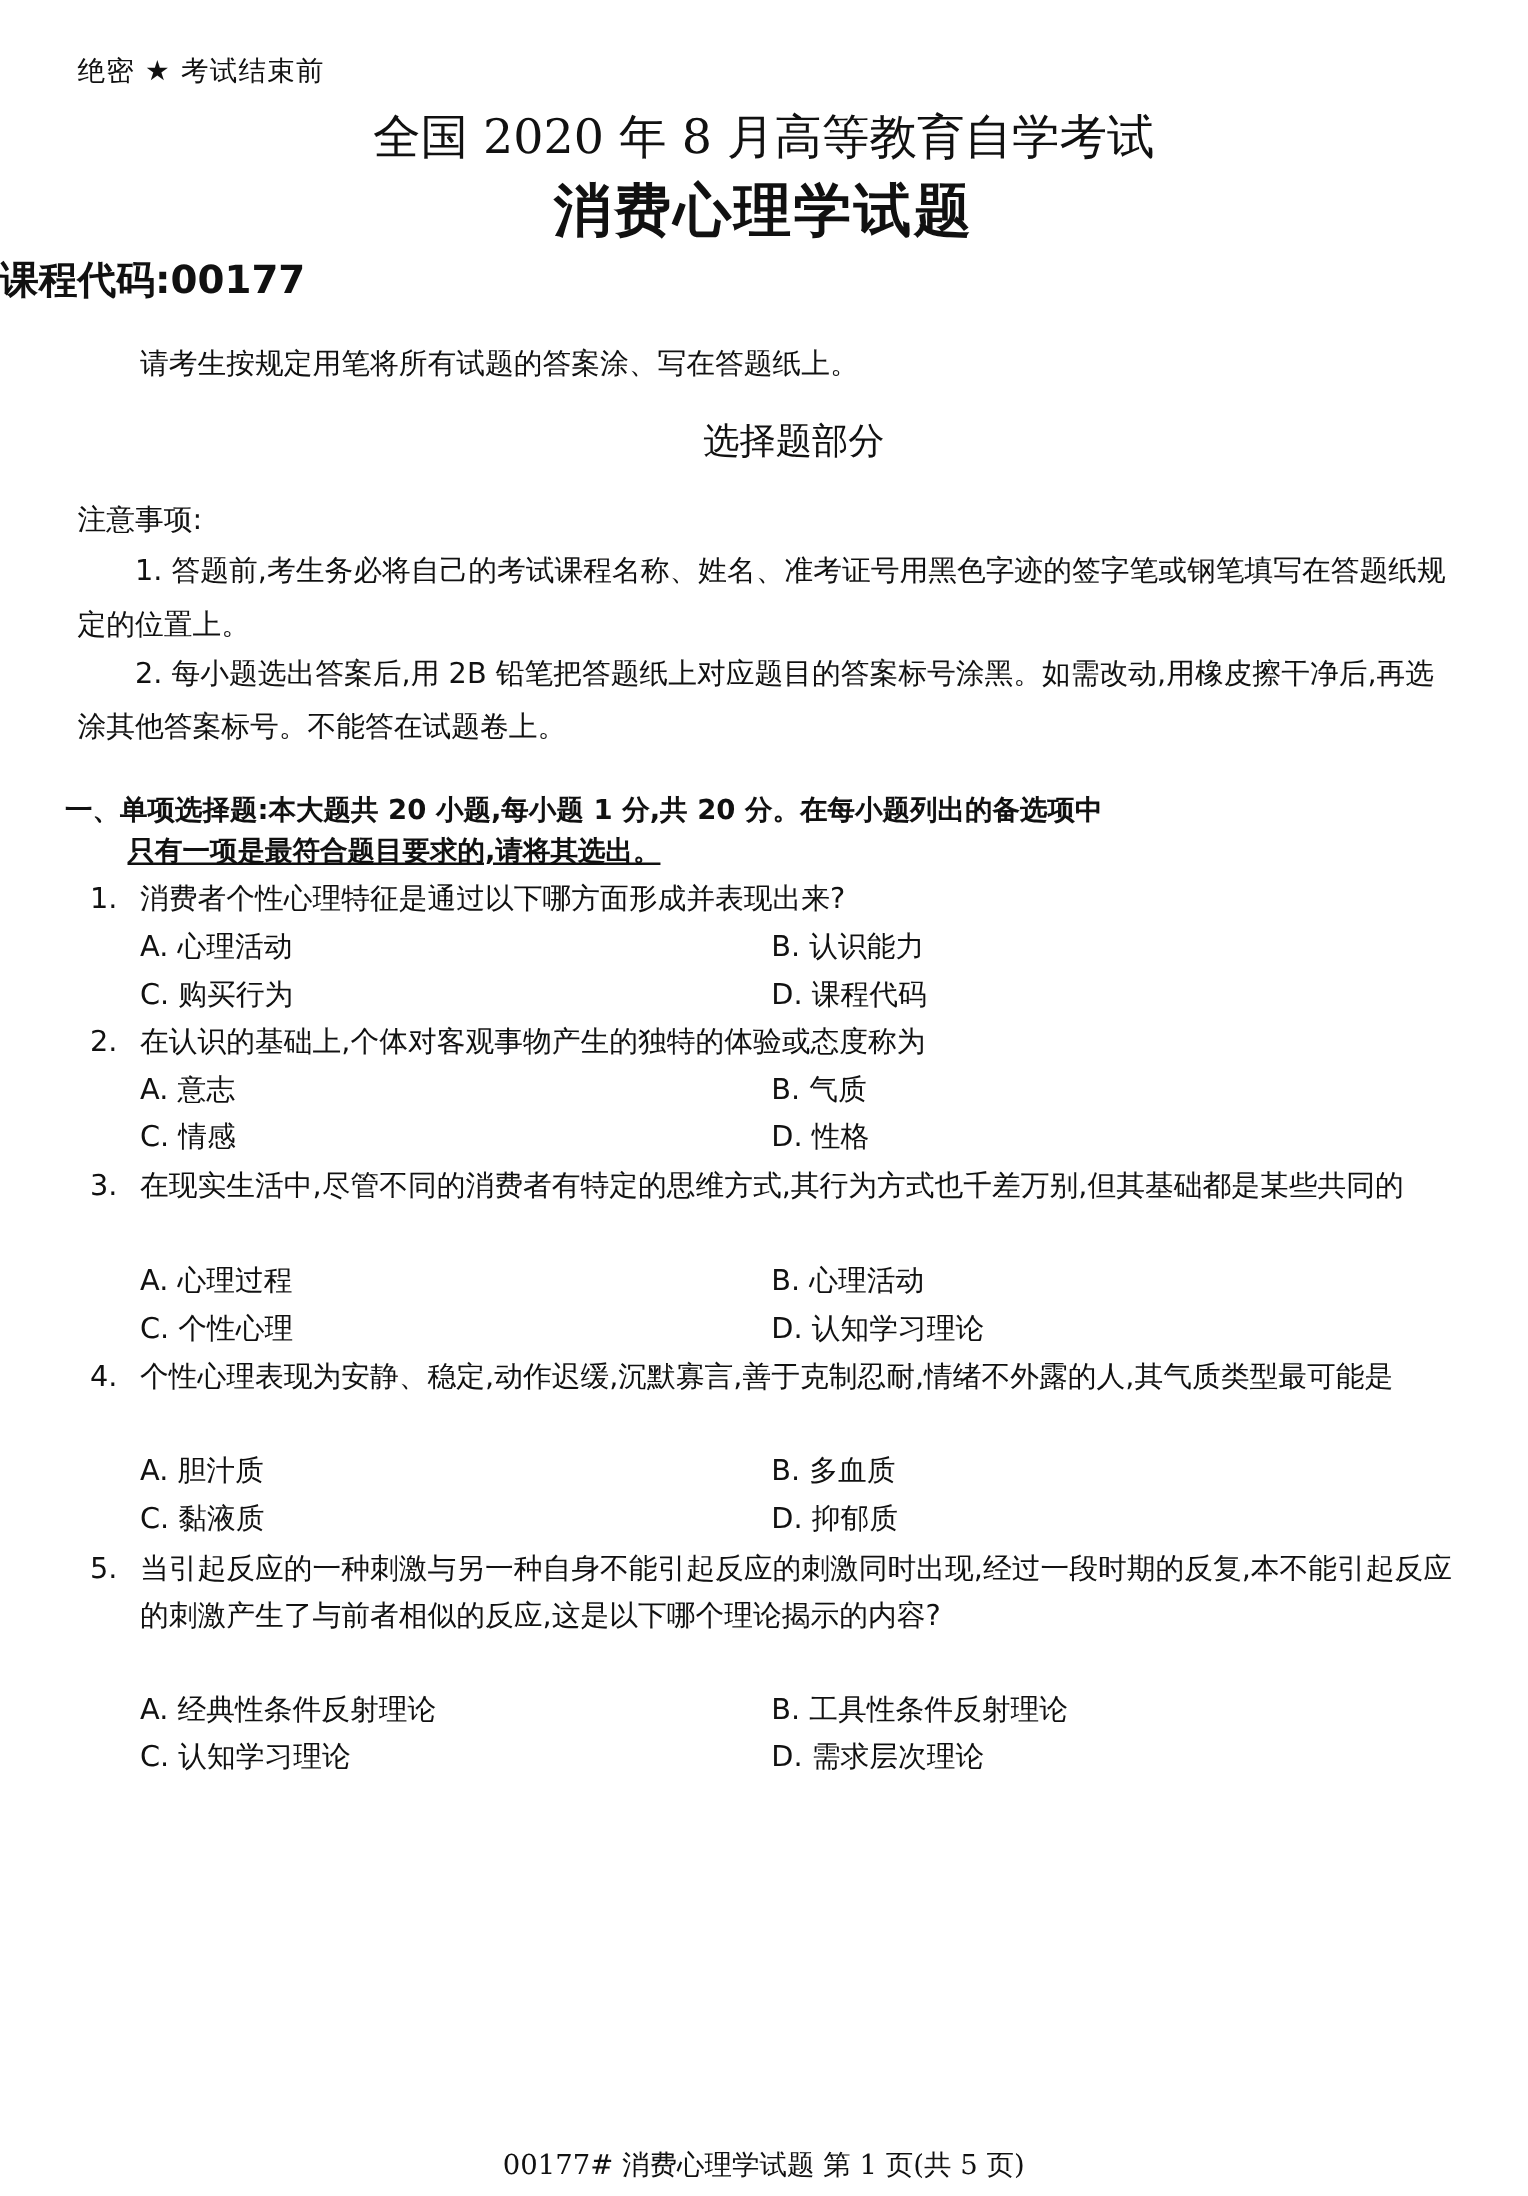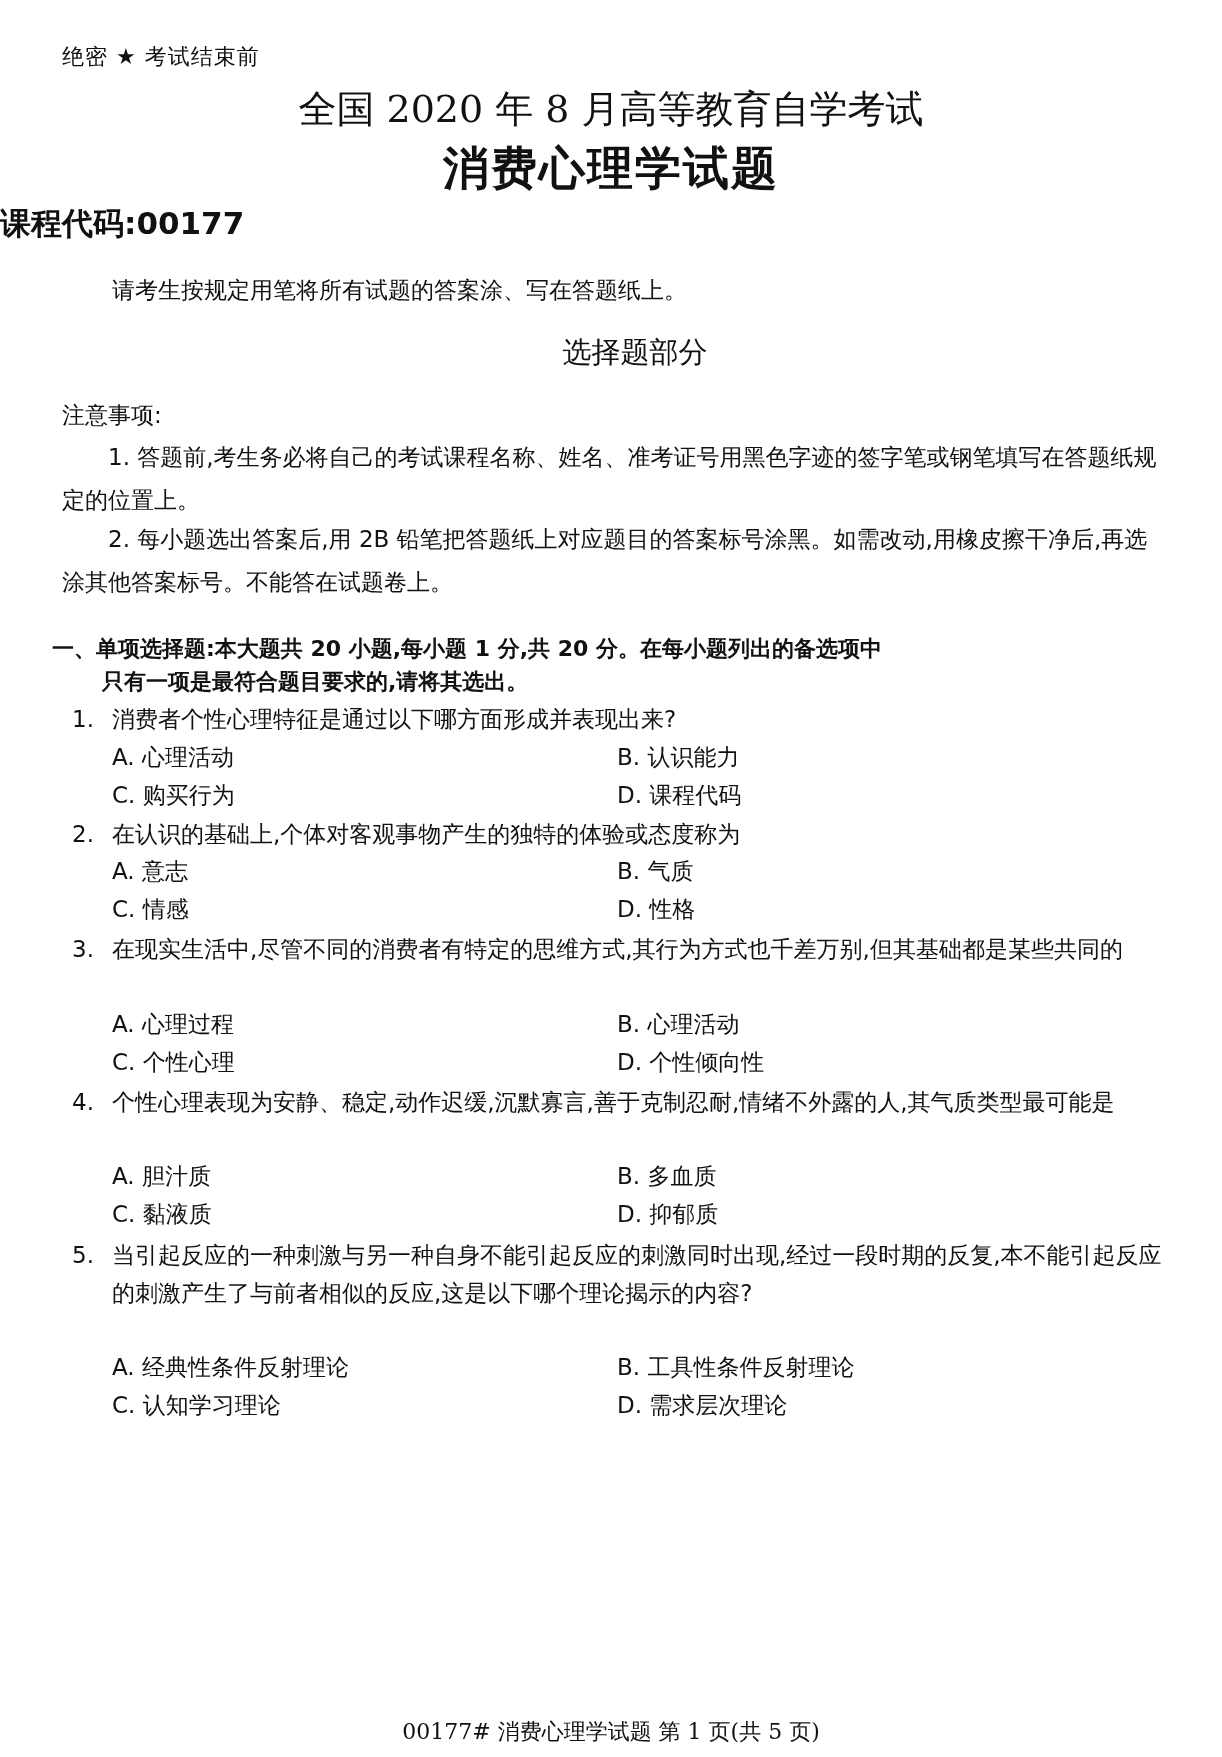--- a/index.html
+++ b/index.html
@@ -16,21 +16,21 @@
     font-size: 46px; font-weight: bold; letter-spacing: 2px; }
   .course-code { left: 0; width: 1222px; text-align: left; top: 203px;
     font-size: 31px; font-weight: bold; }
   .instruction { left: 112px; top: 275px; font-size: 23px; }
   .part-title { left: 0; width: 1222px; text-align: center; top: 333px; font-size: 29px; padding-left: 24px; }
   .notice-heading { left: 62px; top: 400px; font-size: 23px; }
   .notice-para { left: 62px; width: 1100px; font-size: 23px; line-height: 43px;
     white-space: normal; text-indent: 46px; }
   .section-head { left: 52px; width: 1100px; top: 632px; font-size: 22px; font-weight: bold;
     line-height: 33px; white-space: normal; }
-  .section-head .indent { padding-left: 50px; }
+  .section-head .indent { padding-left: 50px; text-decoration: underline; }
   .question { left: 72px; width: 1090px; font-size: 23px; line-height: 38px; white-space: normal; }
   .q-num { position: absolute; left: 0; top: 0; }
   .q-text { margin-left: 40px; display: block; }
   .opt { font-size: 23px; }
   .opt-left { left: 112px; }
   .opt-right { left: 617px; }
   .footer { left: 0; width: 1222px; text-align: center; top: 1717px;
     font-family: "DejaVu Serif", "Liberation Serif", serif; font-size: 22px; }
 </style>
 </head>
@@ -71,21 +71,21 @@
 <div class="abs opt opt-left" style="top:894px;text-align:right;">C. 情感</div>
 <div class="abs opt opt-right" style="top:894px;">D. 性格</div>
 
 <div class="abs question" style="top:930px;">
   <span class="q-num">3.</span>
   <span class="q-text">在现实生活中,尽管不同的消费者有特定的思维方式,其行为方式也千差万别,但其基础都是某些共同的</span>
 </div>
 <div class="abs opt opt-left" style="top:1009px;">A. 心理过程</div>
 <div class="abs opt opt-right" style="top:1009px;">B. 心理活动</div>
 <div class="abs opt opt-left" style="top:1047px;">C. 个性心理</div>
-<div class="abs opt opt-right" style="top:1047px;">D. 个性倾向性</div>
+<div class="abs opt opt-right" style="top:1047px;">D. 认知学习理论</div>
 
 <div class="abs question" style="top:1083px;">
   <span class="q-num">4.</span>
   <span class="q-text">个性心理表现为安静、稳定,动作迟缓,沉默寡言,善于克制忍耐,情绪不外露的人,其气质类型最可能是</span>
 </div>
 <div class="abs opt opt-left" style="top:1161px;">A. 胆汁质</div>
 <div class="abs opt opt-right" style="top:1161px;">B. 多血质</div>
 <div class="abs opt opt-left" style="top:1199px;">C. 黏液质</div>
 <div class="abs opt opt-right" style="top:1199px;">D. 抑郁质</div>
 

